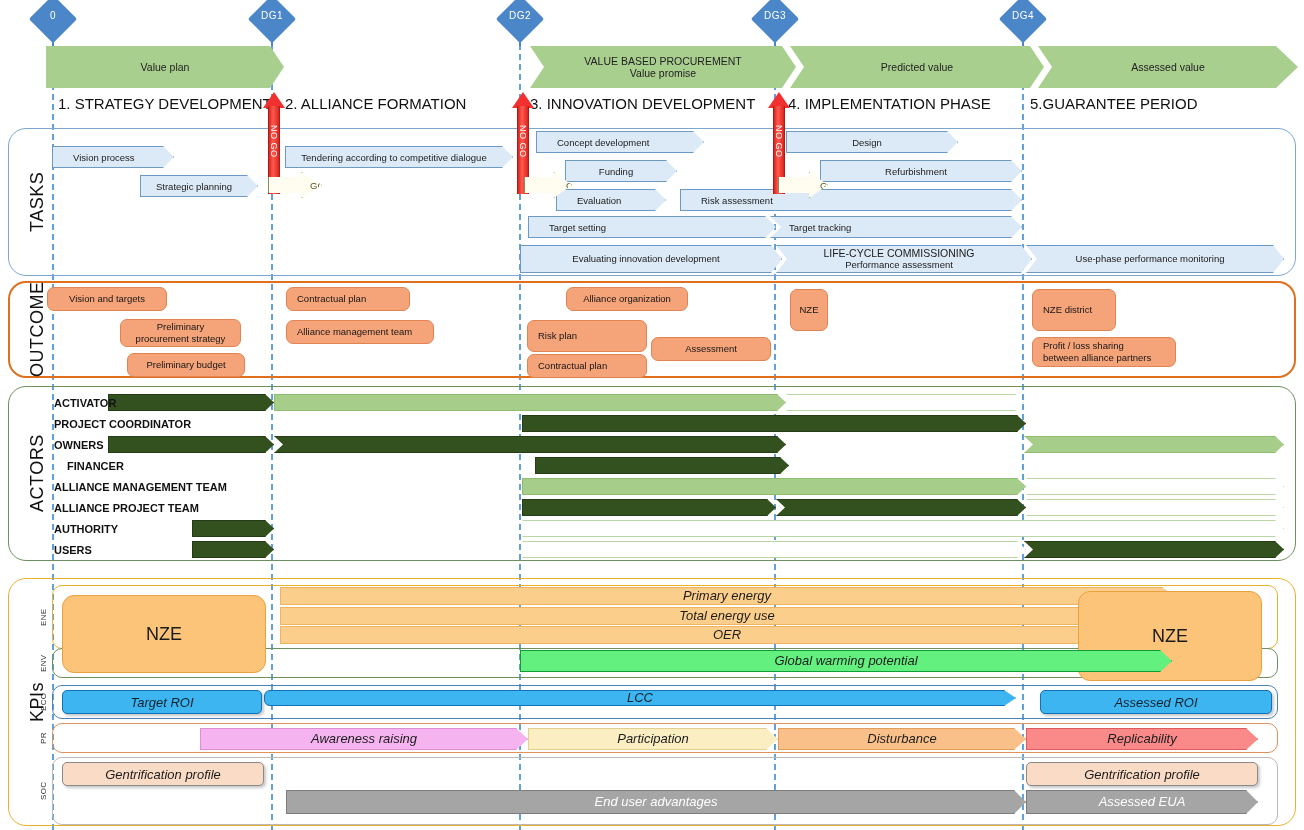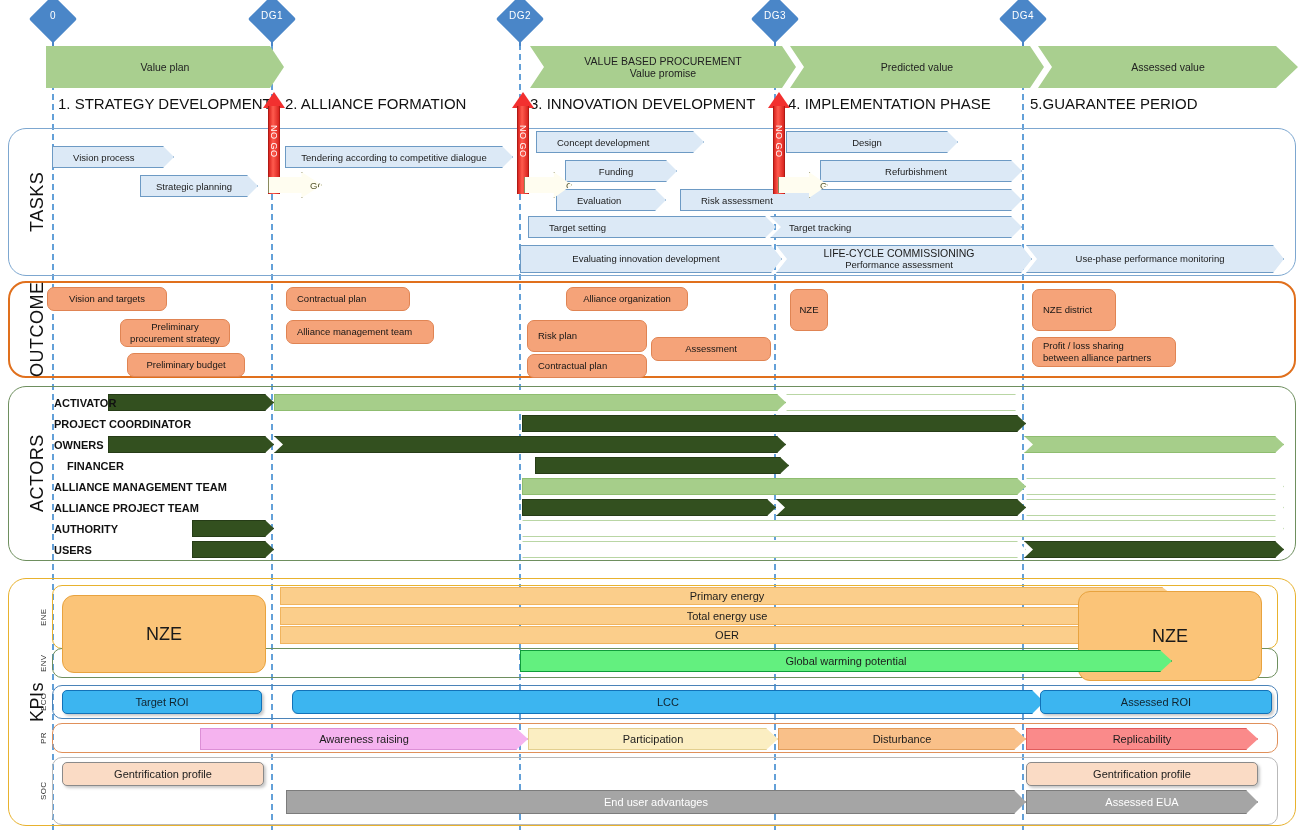--- a/index.html
+++ b/index.html
@@ -137,21 +137,21 @@
   .kpiband.eco { border:1.3px solid #4b83b8; }
   .kpiband.pr  { border:1.3px solid #e0905a; }
   .kpiband.soc { border:1.3px solid #b9b9b9; }
   .kpilab {
     position:absolute; font-size:8px; color:#333; letter-spacing:0.3px;
     writing-mode:vertical-rl; transform:rotate(180deg);
     display:flex; align-items:center; justify-content:center;
   }
   .kbar {
     position:absolute; display:flex; align-items:center; justify-content:center;
-    text-align:left; font-size:11px; color:#1c1c1c;
+    text-align:left; font-size:13px; color:#1c1c1c;font-style:italic;
   }
   .kbar.chev { clip-path: polygon(0 0, calc(100% - 12px) 0, 100% 50%, calc(100% - 12px) 100%, 0 100%); }
   .kbar.rect { border-radius:5px; }
   .k-ene { background:#fbce8b; border:1px solid #f0b45e; }
   .k-nze {
     position:absolute; background:#fbc478; border:1.4px solid #e8a33f;
     border-radius:12px; display:flex; align-items:center; justify-content:center;
     font-size:18px; color:#1a1a1a; z-index:18;
   }
   .k-gwp { background:#63f07f; border:1.6px solid #0f9d3a; }
@@ -281,21 +281,21 @@
     </div>
 
   <div class="frame outcome" id="frame-outcome" style="left: 8px; top: 281px; width: 1288px; height: 97px;"></div>
   <div class="sectlabel" id="lab-outcome" style="left: 22px; top: 281px; width: 30px; height: 97px;">OUTCOME</div>
   <div id="outcomes">
       <div class="obox " style="left: 47px; top: 287px; width: 120px; height: 24px;">
         <div>
           <div>Vision and targets</div>
         </div>
       </div>
-      <div class="obox " style="left: 120px; top: 319px; width: 110px; height: 28px; text-align: center;">
+      <div class="obox " style="left: 120px; top: 319px; width: 121px; height: 28px; text-align: center;">
         <div>
           <div>Preliminary</div>
           <div>procurement strategy</div>
         </div>
       </div>
       <div class="obox " style="left: 127px; top: 353px; width: 118px; height: 24px;">
         <div>
           <div>Preliminary budget</div>
         </div>
       </div>
@@ -407,21 +407,21 @@
       <div class="kpilab" style="left: 36px; top: 723px; width: 14px; height: 30px;">PR</div>
       <div class="kpiband soc" style="left: 52px; top: 757px; width: 1226px; height: 68px;"></div>
       <div class="kpilab" style="left: 36px; top: 757px; width: 14px; height: 68px;">SOC</div>
       <div class="kbar chev k-ene" style="left: 280px; top: 587px; width: 894px; height: 18px;">Primary energy</div>
       <div class="kbar chev k-ene" style="left: 280px; top: 607px; width: 894px; height: 18px;">Total energy use</div>
       <div class="kbar chev k-ene" style="left: 280px; top: 626px; width: 894px; height: 18px;">OER</div>
       <div class="k-nze" style="left: 62px; top: 595px; width: 204px; height: 78px;">NZE</div>
       <div class="k-nze" style="left: 1078px; top: 591px; width: 184px; height: 90px;">NZE</div>
       <div class="kbar chev k-gwp shadow" style="left: 520px; top: 650px; width: 652px; height: 22px; z-index: 20;">Global warming potential</div>
       <div class="kbar rect k-blue shadow" style="left: 62px; top: 690px; width: 200px; height: 24px;">Target ROI</div>
-      <div class="kbar chev k-blue shadow" style="left: 292px; top: 690px; width: 752px; height: 24px;">LCC</div>
+      <div class="kbar chev k-blue shadow" style="left: 264px; top: 690px; width: 752px; height: 16px;">LCC</div>
       <div class="kbar rect k-blue shadow" style="left: 1040px; top: 690px; width: 232px; height: 24px;">Assessed ROI</div>
       <div class="kbar chev k-pink shadow" style="left: 200px; top: 728px; width: 328px; height: 22px;">Awareness raising</div>
       <div class="kbar chev k-cream shadow" style="left: 528px; top: 728px; width: 250px; height: 22px;">Participation</div>
       <div class="kbar chev k-orng shadow" style="left: 778px; top: 728px; width: 248px; height: 22px;">Disturbance</div>
       <div class="kbar chev k-red shadow" style="left: 1026px; top: 728px; width: 232px; height: 22px;">Replicability</div>
       <div class="kbar rect k-peach shadow" style="left: 62px; top: 762px; width: 202px; height: 24px;">Gentrification profile</div>
       <div class="kbar rect k-peach shadow" style="left: 1026px; top: 762px; width: 232px; height: 24px;">Gentrification profile</div>
       <div class="kbar chev k-grey shadow" style="left: 286px; top: 790px; width: 740px; height: 24px;">End user advantages</div>
       <div class="kbar chev k-grey shadow" style="left: 1026px; top: 790px; width: 232px; height: 24px;">Assessed EUA</div>
     </div>

